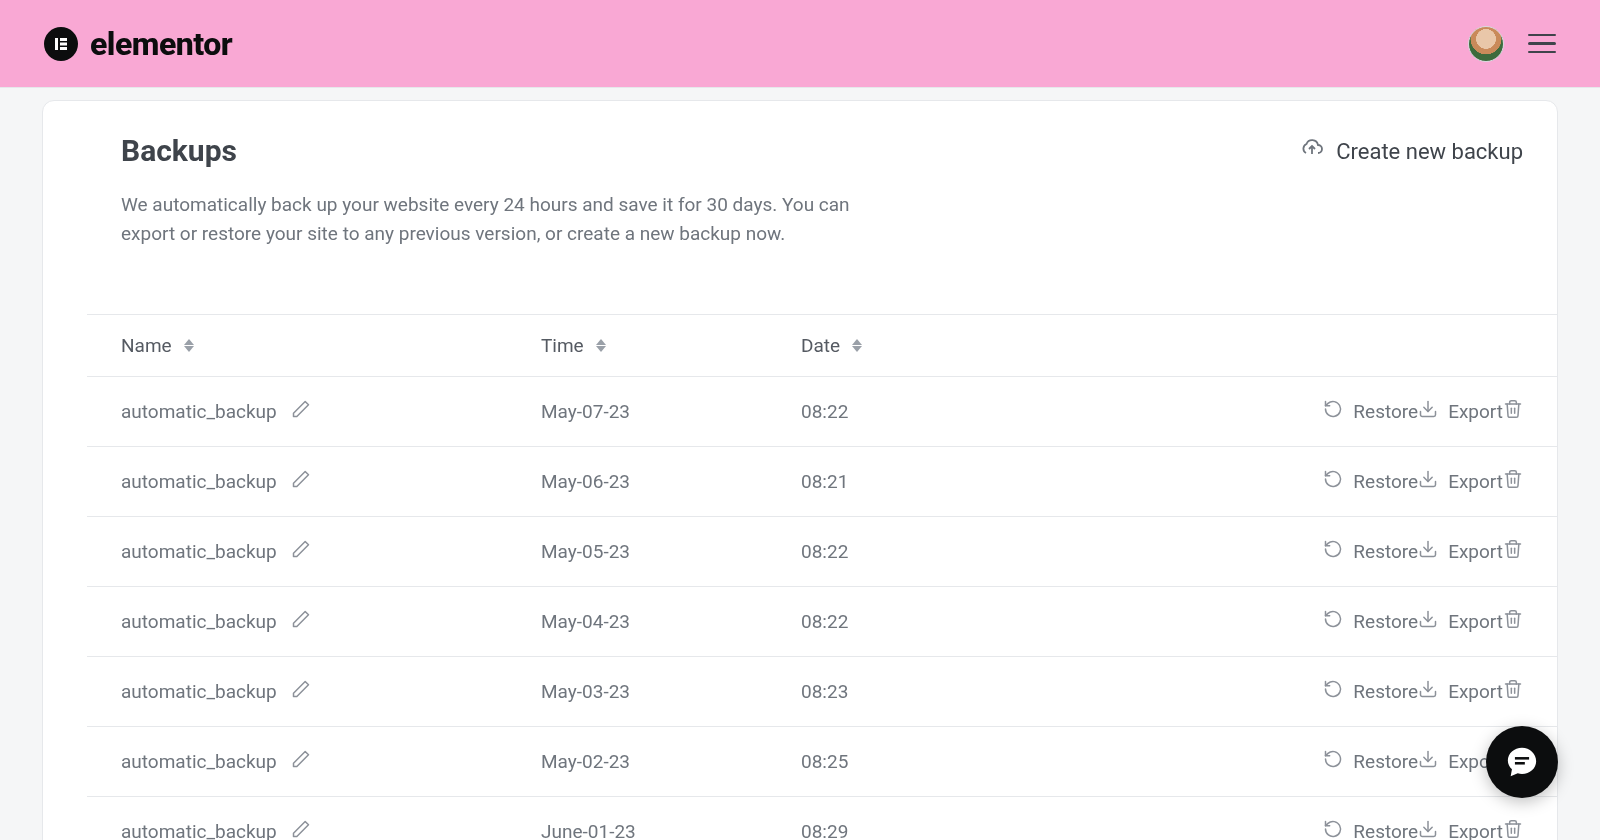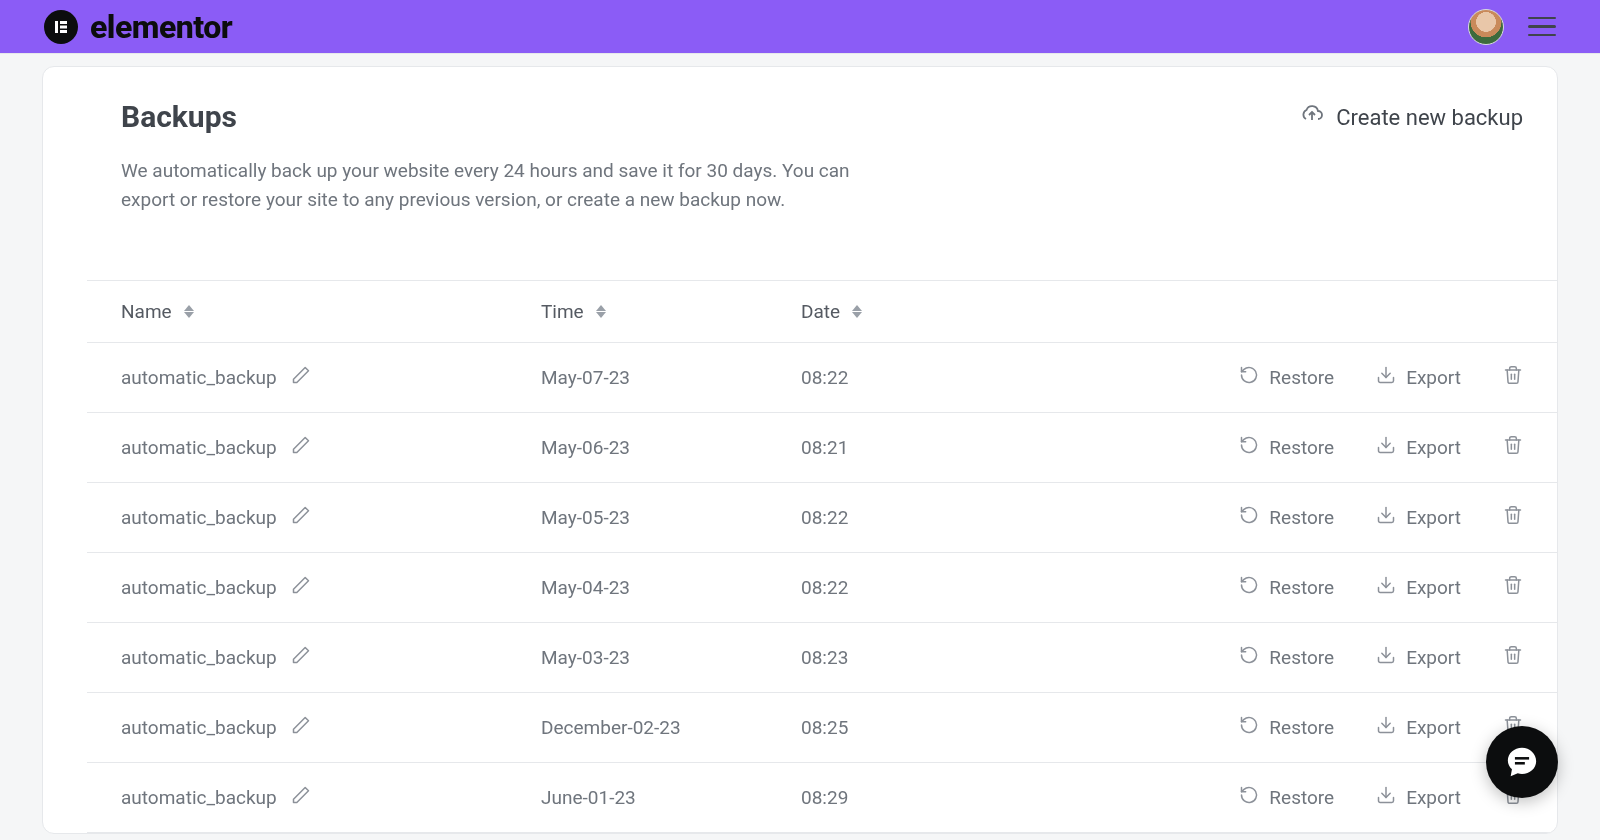--- a/index.html
+++ b/index.html
@@ -5,22 +5,22 @@
 * { margin: 0; padding: 0; box-sizing: border-box; }
 body {
   font-family: -apple-system, BlinkMacSystemFont, "Segoe UI", Roboto, Helvetica, Arial, sans-serif;
   background: #f5f6f7;
   color: #3f444b;
   width: 1600px;
   height: 840px;
   overflow: hidden;
 }
 .topbar {
-  background: #8b5cf6;
-  height: 54px;
+  background: #f9a8d4;
+  height: 88px;
   border-bottom: 1px solid #e6e8eb;
   display: flex;
   align-items: center;
   justify-content: space-between;
   padding: 0 44px;
 }
 .brand {
   display: flex;
   align-items: center;
   gap: 12px;
@@ -144,21 +144,20 @@
 }
 .name-cell {
   display: flex;
   align-items: center;
   gap: 14px;
 }
 .edit-icon svg { stroke: #8c9199; }
 .row-actions {
   display: flex;
   align-items: center;
-  gap: 42px;
   justify-self: end;
 }
 .action {
   display: flex;
   align-items: center;
   gap: 10px;
   cursor: pointer;
   color: #6f757d;
 }
 .action svg { stroke: #8c9199; fill: none; }
@@ -420,21 +419,21 @@
                   </svg></span></div>
             </div>
           </div>
           <div class="trow">
             <div class="name-cell">
               <span>automatic_backup</span>
               <span class="edit-icon"><svg width="20" height="20" viewBox="0 0 24 24" fill="none" stroke-width="1.8" stroke-linecap="round" stroke-linejoin="round">
                   <path d="M17 3l4 4L7 21H3v-4L17 3z"></path>
                 </svg></span>
             </div>
-            <div>December-02-23</div>
+            <div>May-02-23</div>
             <div>08:25</div>
             <div class="row-actions">
               <div class="action">
                 <span><svg width="20" height="20" viewBox="0 0 24 24" stroke-width="1.8" stroke-linecap="round" stroke-linejoin="round">
                     <path d="M3 12a9 9 0 1 0 3-6.7L3 8"></path>
                     <polyline points="3 3 3 8 8 8"></polyline>
                   </svg></span>
                 <span>Restore</span>
               </div>
               <div class="action">

